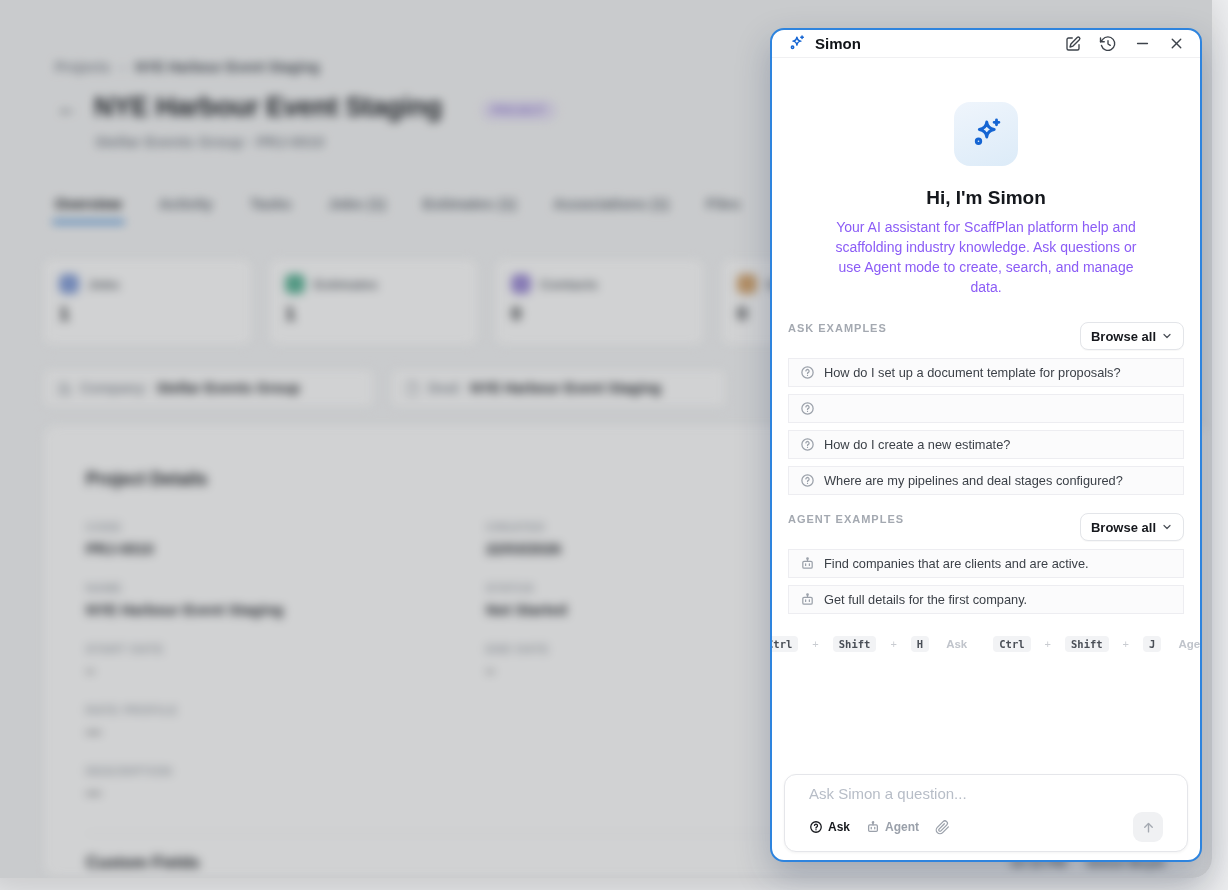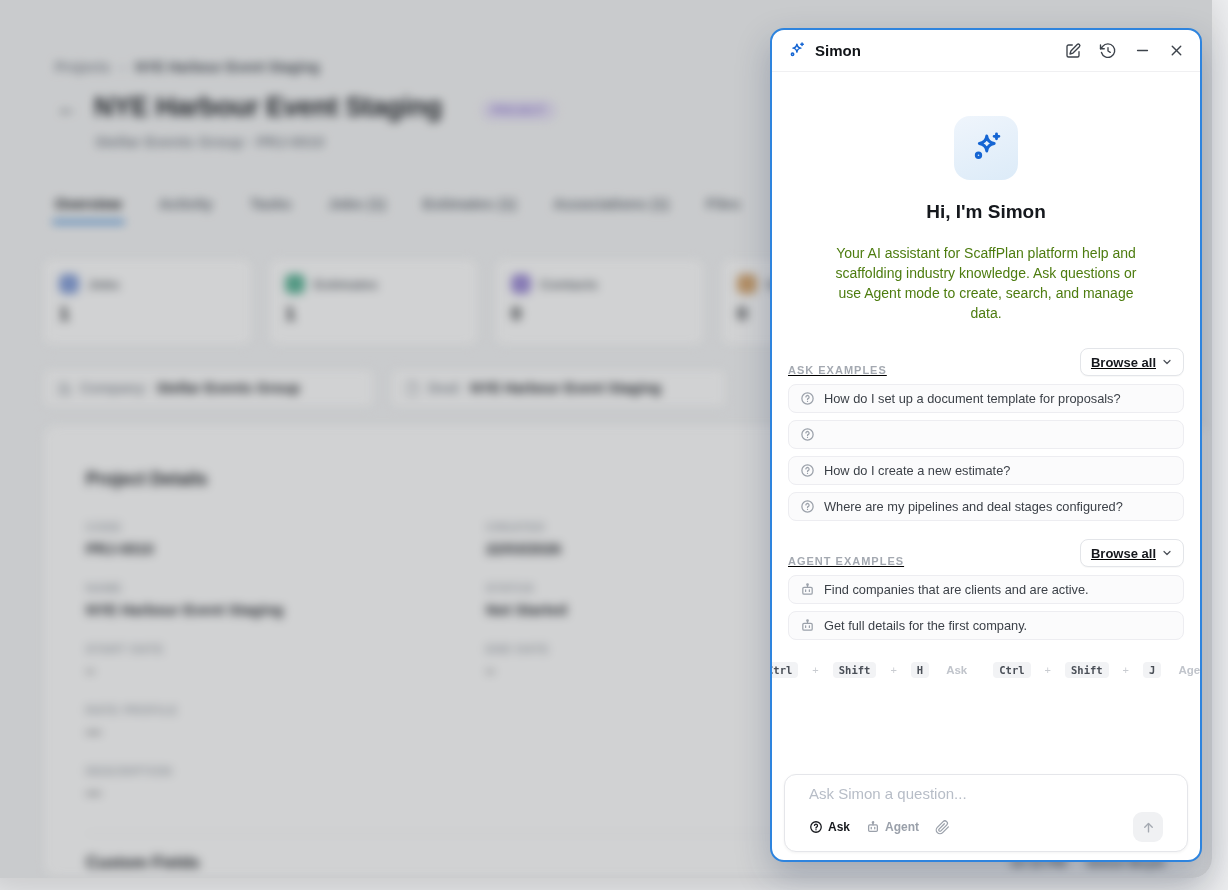--- a/index.html
+++ b/index.html
@@ -52,42 +52,42 @@
   .col1 { grid-column:1; }
   .details-divider { position:absolute; left:43px; right:43px; top:408px; height:1px; background:#ededef; }
   .custom-title { position:absolute; left:43px; top:428px; font-size:16.5px; font-weight:800; color:#24272c; }
   .footer-note { position:absolute; right:44px; top:430px; display:flex; gap:20px; font-size:13px; font-weight:700; color:#4e5359; }
 
   
   .simon-panel { position:absolute; left:770px; top:28px; width:432px; height:834px; z-index:10;
     background:#fff; border:2px solid #2e84de; border-radius:14px;
     box-shadow:0 14px 34px rgba(20,40,80,0.25); display:flex; flex-direction:column; }
 
-  .panel-header { height:42px; flex:none; display:flex; align-items:center; gap:9px; padding:0 15px;
+  .panel-header { height:28px; flex:none; display:flex; align-items:center; gap:9px; padding:0 15px;
     border-bottom:1px solid #f0f0f2; }
   .panel-title { font-size:15px; font-weight:700; color:#111418; }
   .header-actions { margin-left:auto; display:flex; align-items:center; gap:17px; }
   .icon-btn { background:none; border:none; padding:0; color:#3d434b; display:flex; cursor:pointer; }
 
   .panel-body { flex:1; padding:0 16px; position:relative; overflow:hidden; }
   .avatar { width:64px; height:64px; margin:44px auto 0; border-radius:16px;
     background:linear-gradient(160deg,#eff5fc,#dcebf8); display:flex; align-items:center; justify-content:center; color:#1565d3; }
   .greeting { margin-top:21px; text-align:center; font-size:19px; font-weight:700; color:#15181d; }
-  .description { margin:20px auto 0; width:320px; text-align:center; font-size:14px; line-height:20px; color:#4d7c0f; }
-
-  .section-head { display:flex; align-items:flex-end; justify-content:space-between; margin-top:25px;text-decoration:underline; }
+  .description { margin:8px auto 0; width:320px; text-align:center; font-size:14px; line-height:20px; color:#8b5cf6; }
+
+  .section-head { display:flex; align-items:flex-start; justify-content:space-between; margin-top:25px; }
   .section-head.agent { margin-top:18px; }
   .section-label { font-size:11px; font-weight:600; letter-spacing:1px; color:#a4a9b1; }
   .browse-btn { height:28px; padding:0 10px; display:flex; align-items:center; gap:5px;
     border:1px solid #e3e5e9; border-radius:8px; background:#fff; font-family:inherit;
     font-size:13px; font-weight:600; color:#16181d; cursor:pointer; box-shadow:0 1px 1px rgba(0,0,0,0.03); }
   .browse-btn svg { color:#4a4f57; }
 
   .examples { margin-top:8px; display:flex; flex-direction:column; gap:7px; }
-  .example-item { height:29px; border:1px solid #ededf1; background:#fbfbfc; border-radius:8px;
+  .example-item { height:29px; border:1px solid #ededf1; background:#fbfbfc; border-radius:0;
     display:flex; align-items:center; gap:9px; padding:0 11px; font-family:inherit; font-size:12.8px;
     color:#3c4148; cursor:pointer; text-align:left; width:100%; }
   .ex-icon { color:#9ba1aa; flex:none; display:flex; }
   .ex-text { white-space:nowrap; overflow:hidden; }
 
   .shortcuts { margin-top:22px; display:flex; justify-content:center; align-items:center; gap:26px; }
   .shortcut-group { display:flex; align-items:center; gap:14px; }
   .kbd { background:#f2f3f5; border-radius:4px; padding:2px 6px;
     font-family:"DejaVu Sans Mono", monospace; font-size:10.5px; font-weight:700; color:#4a4f57; }
   .plus { font-size:11px; color:#c9ccd1; }

